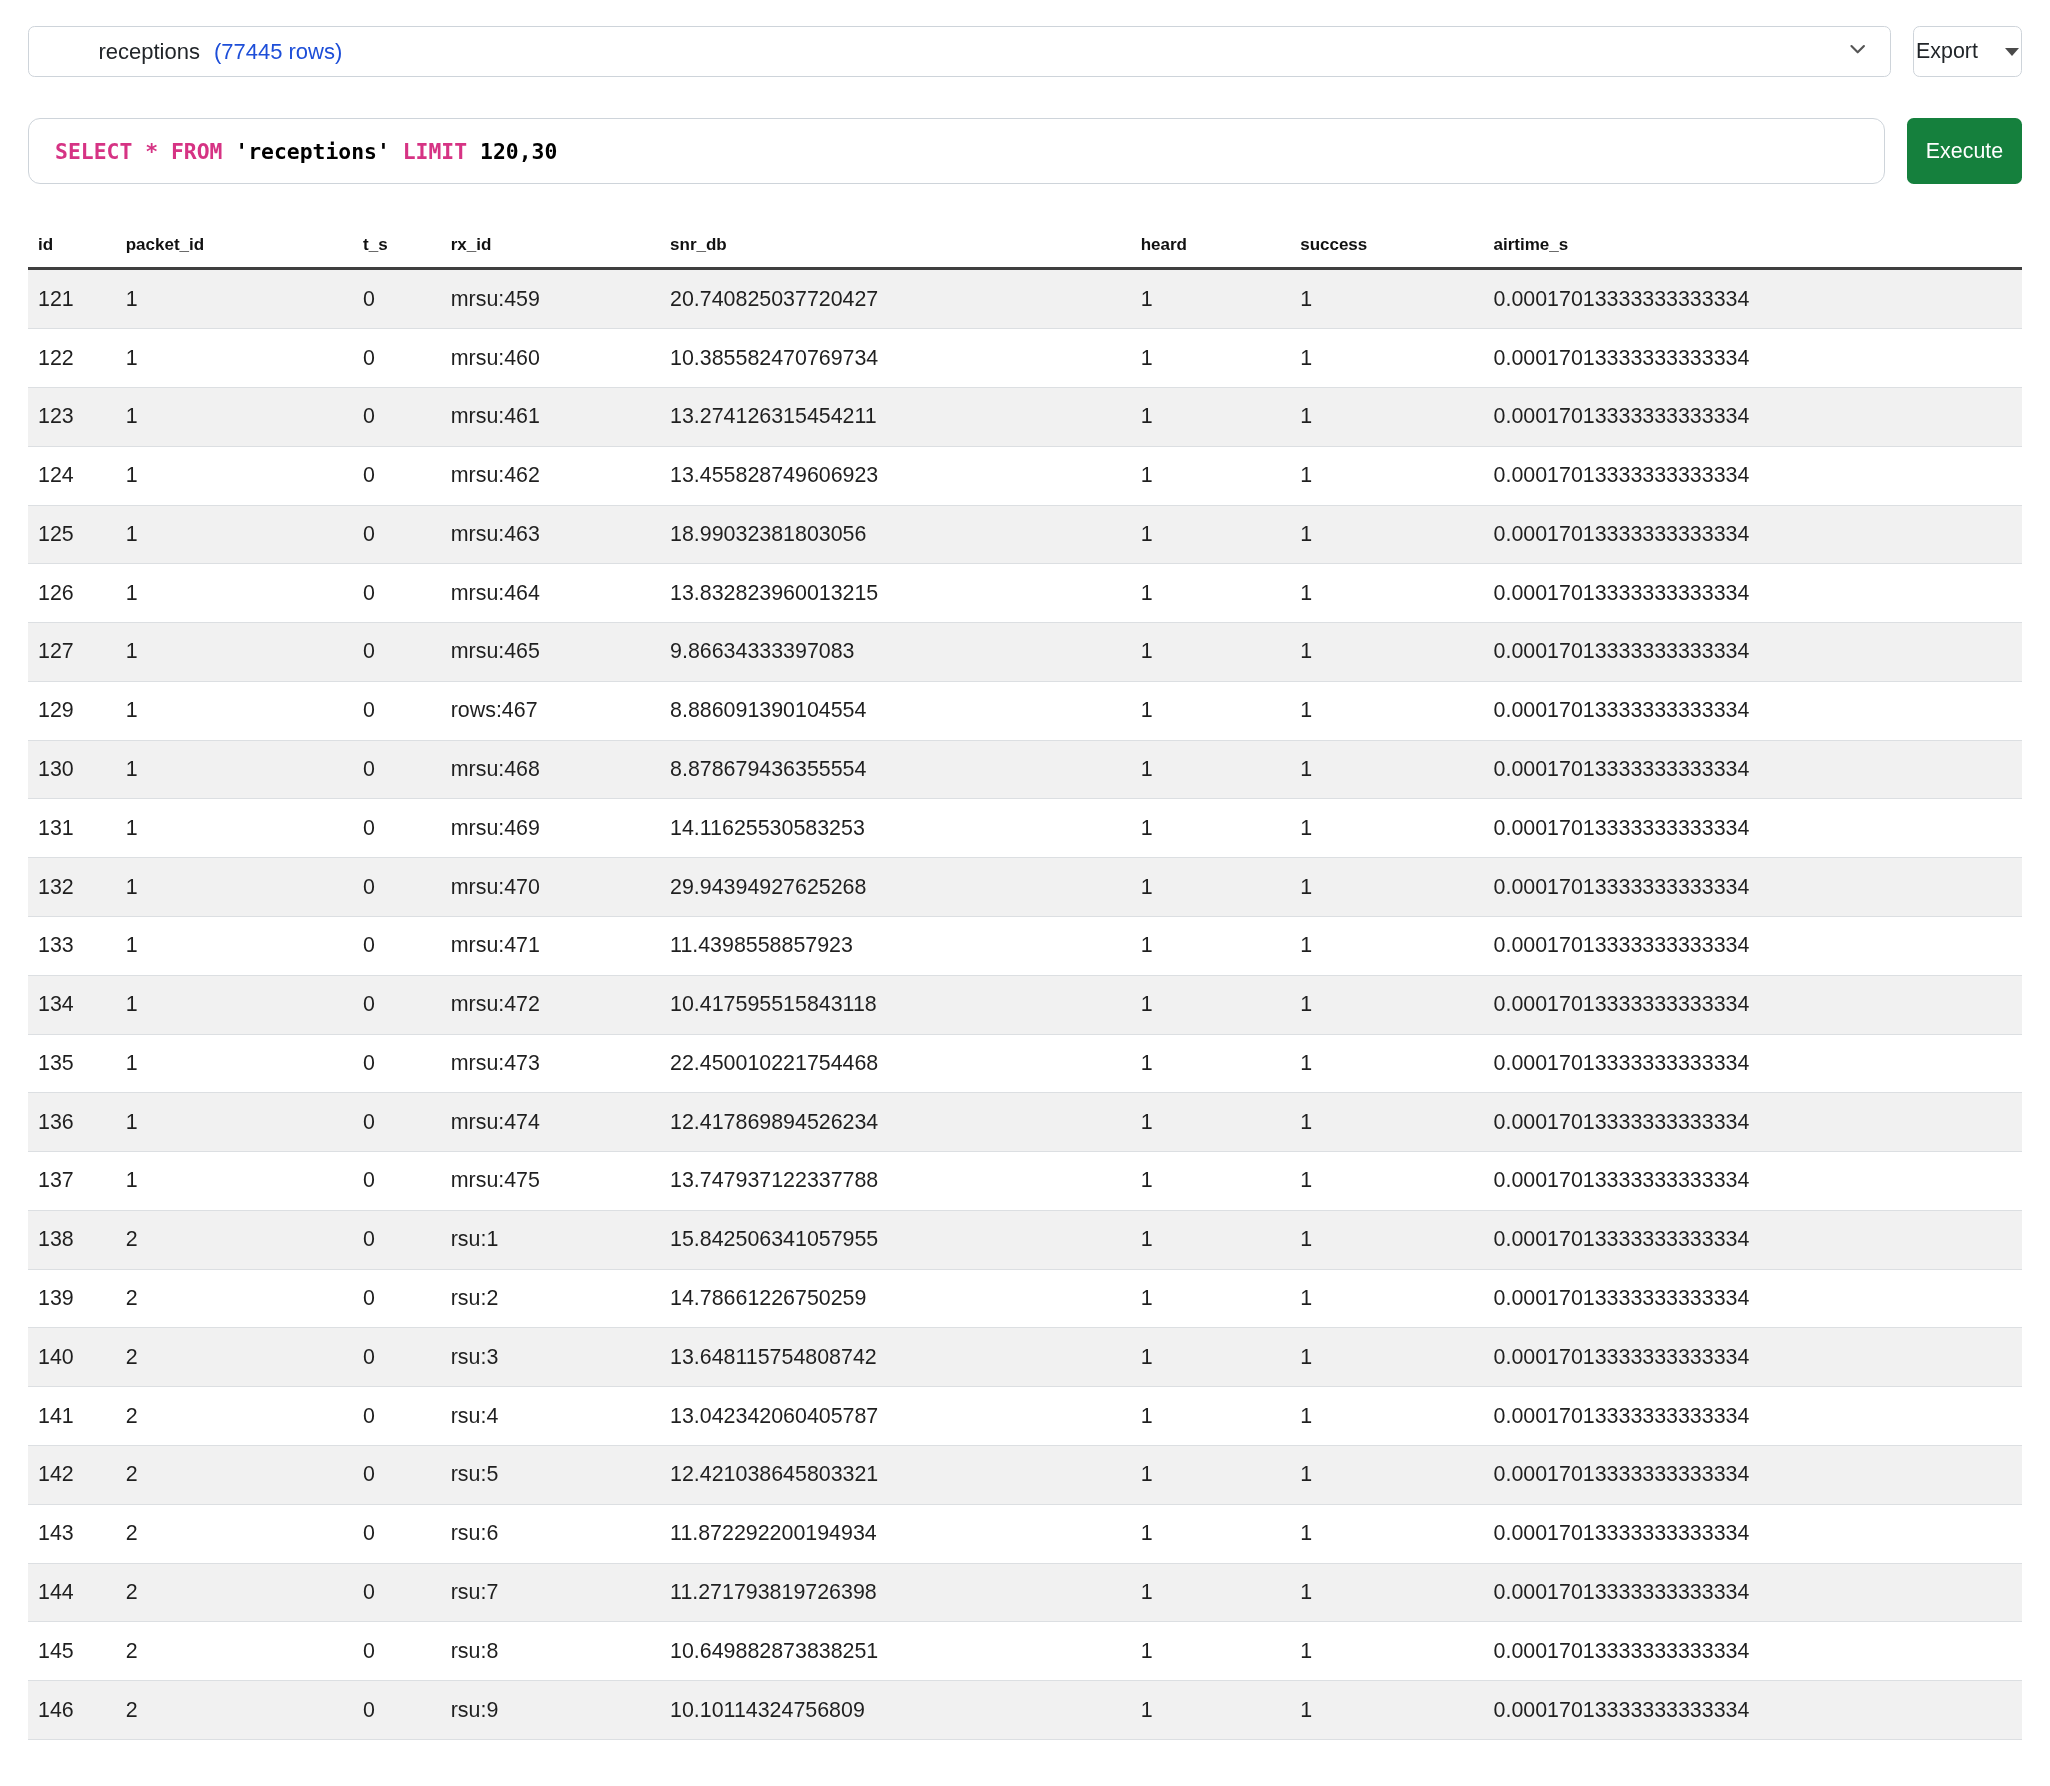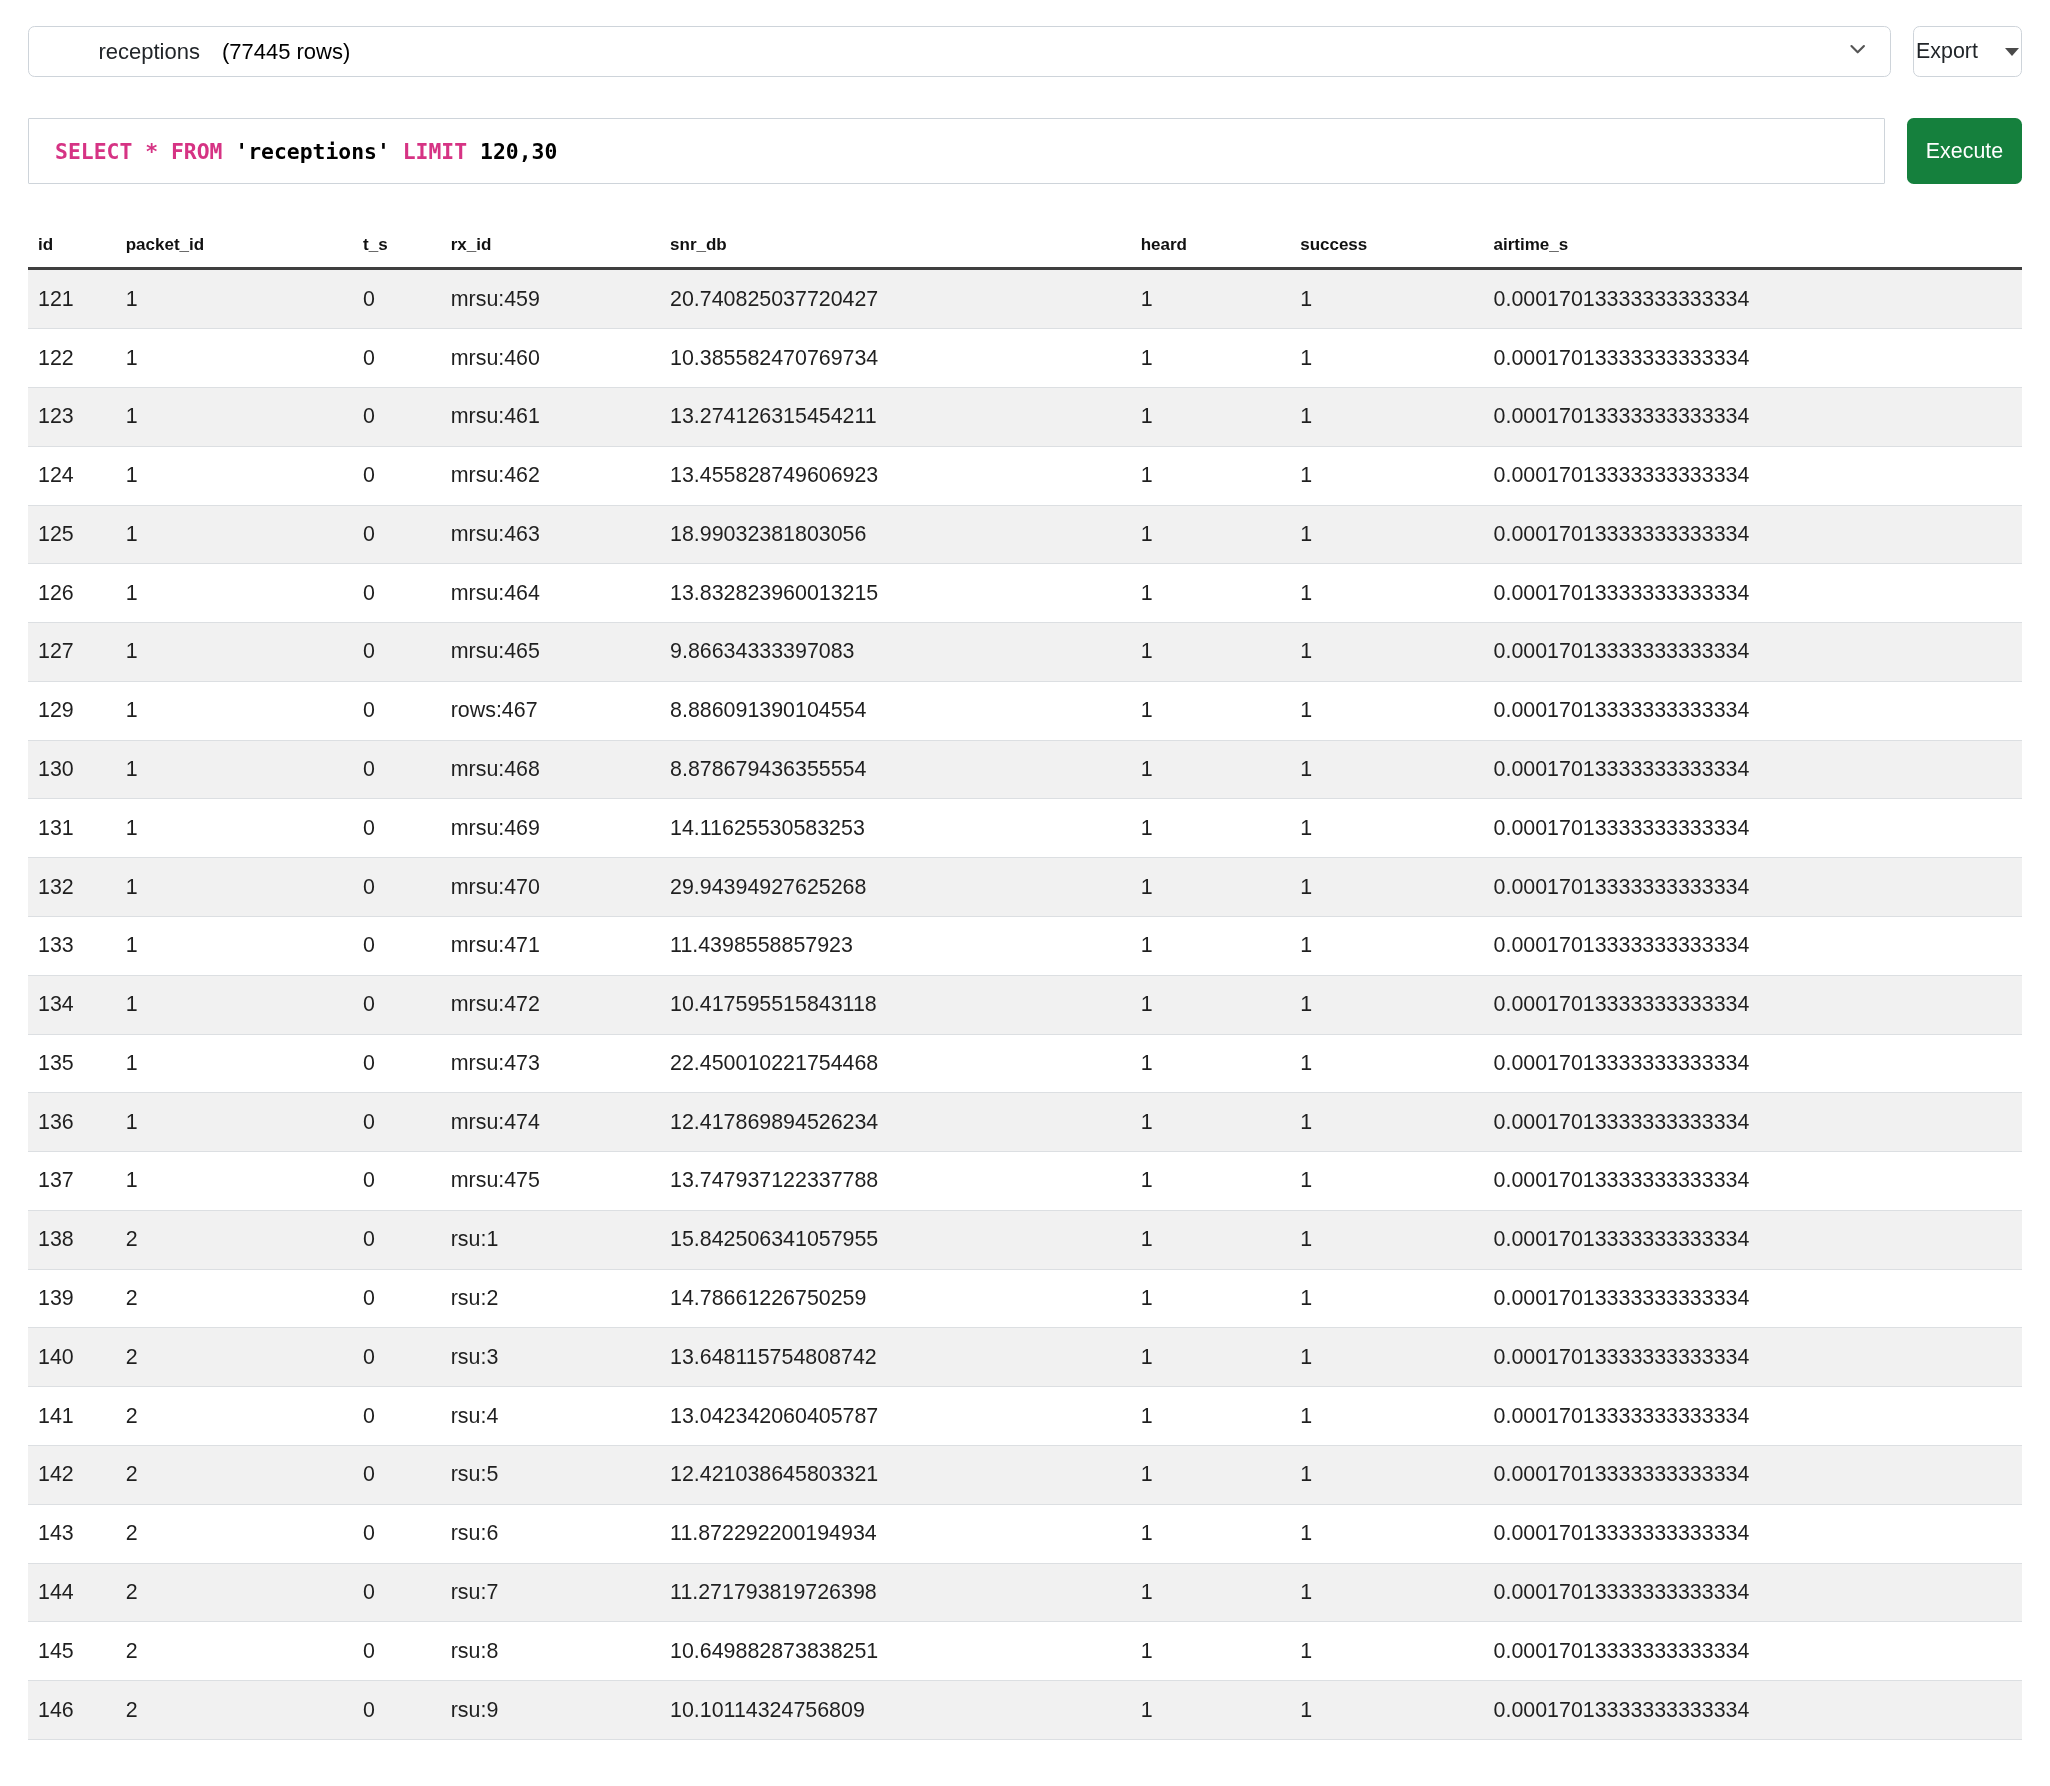--- a/index.html
+++ b/index.html
@@ -23,21 +23,21 @@
     border: 0.8px solid #ced4da;
     border-radius: 6.6px;
     display: flex;
     align-items: center;
     padding: 0 21.4px;
     font-size: 22px;
     background: #fff;
     cursor: pointer;
   }
   .table-select .tname { color: #212529; margin-left: 48px; }
-  .table-select .tcount { color: #000000; margin-left: 22px; }
+  .table-select .tcount { color: #1d4ed8; margin-left: 14px; }
   .table-select .spacer { flex: 1; }
   .chev { width: 21.4px; height: 21.4px; }
   .export-btn {
     width: 109px;
     height: 51px;
     border: 0.8px solid #ced4da;
     border-radius: 6.6px;
     background: #fff;
     display: flex;
     align-items: center;
@@ -54,21 +54,21 @@
     border-top: 8.2px solid #4a4a4a;
     display: inline-block;
   }
 
   
   .sql-row { display: flex; align-items: stretch; gap: 22px; margin-top: 41px; }
   .sql-box {
     flex: 1;
     height: 66px;
     border: 0.8px solid #ced4da;
-    border-radius: 1px;
+    border-radius: 12px;
     display: flex;
     align-items: center;
     padding: 12px 26px;
     font-family: "DejaVu Sans Mono", monospace;
     font-size: 21.4px;
     font-weight: 700;
     white-space: pre;
     background: #fff;
   }
   .tok-kw  { color: #d63384; }

